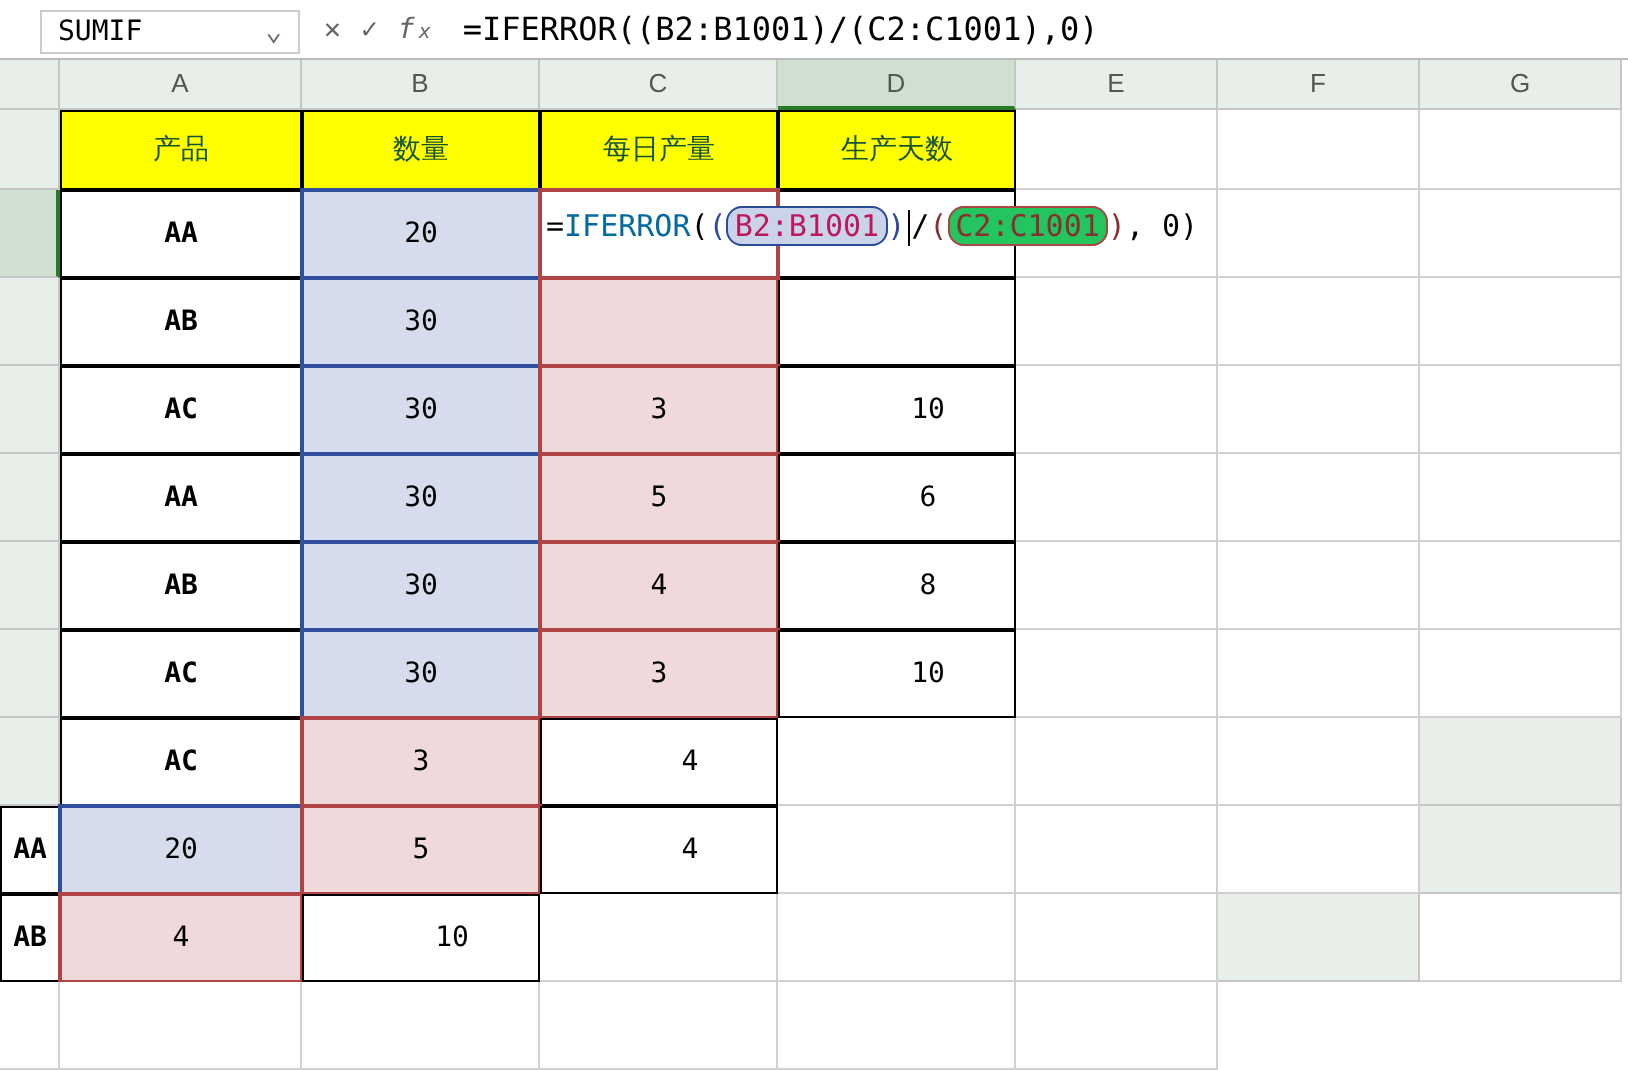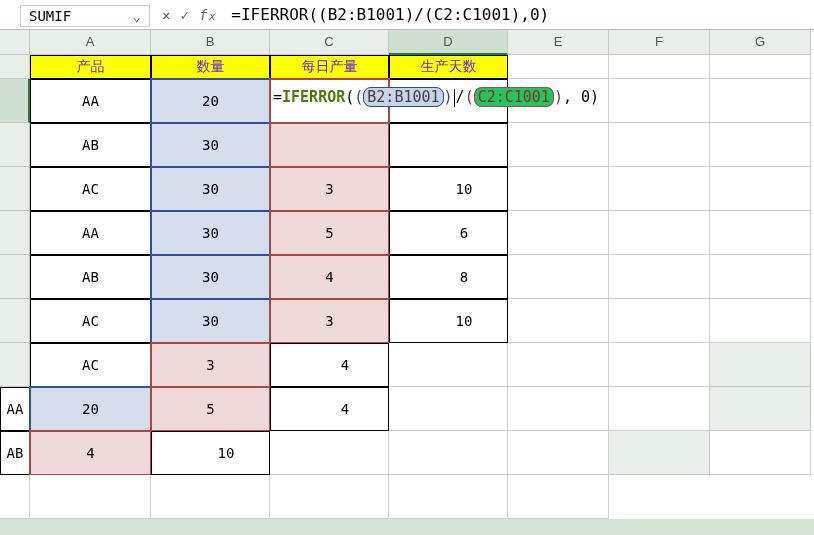--- a/index.html
+++ b/index.html
@@ -87,33 +87,33 @@
     text-align: center;
     display: flex;
     align-items: center;
     justify-content: center;
     background: #fff;
     height: 44px;
     font-family: Consolas, monospace;
   }
   .header-row .cell {
     background: #ffff00;
-    color: #6d28d9;
+    color: #14532d;
     font-weight: normal;
     border: 1px solid #000;
-    height: 24px;
+    height: 40px;
     font-family: "Microsoft YaHei", Arial, sans-serif;
   }
   .header-row .cell.noheader {
     background: #fff;
     border: none;
     border-right: 1px solid #d0d0d0;
     border-bottom: 1px solid #d0d0d0;
   }
-  .data-a { border: 1px solid #000; }
+  .data-a { border: 1px solid #000; font-weight: bold; }
   .data-b { background: #d5dcec; border: 1px solid #000; }
   .data-c { background: #f0d9da; border: 1px solid #000; }
   .data-d { border: 1px solid #000; padding-left: 31px; }
   .data-b.sel-b { outline: 2px solid #304f9e; outline-offset: -1px; }
   .data-c.sel-c { outline: 2px solid #b04343; outline-offset: -1px; }
   .editing {
     outline: 2px solid #2a7a2a;
     position: relative;
     justify-content: flex-start;
     padding-left: 4px;
@@ -125,23 +125,23 @@
     position: absolute;
     left: 2px;
     top: 8px;
     white-space: nowrap;
     font-family: Consolas, monospace;
     font-size: 15px;
     background: #fff;
     padding-right: 2px;
     z-index: 12;
   }
-  .tok-fn { font-weight: bold; color: #4d7c0f; }
+  .tok-fn { font-weight: normal; color: #0369a1; }
   .tok-paren-b { color: #2b4a99; }
-  .tok-ref-b { background: #c9d3ea; border: 1px solid #2b4a99; border-radius: 8px; padding: 0 3px; color: #404040; }
+  .tok-ref-b { background: #c9d3ea; border: 1px solid #2b4a99; border-radius: 8px; padding: 0 3px; color: #be185d; }
   .tok-ref-c { background: #22c55e; border: 1px solid #b04343; border-radius: 8px; padding: 0 3px; color: #8a2f2f; }
   .tok-paren-c { color: #8a2f2f; }
   .cursor {
     display: inline-block;
     width: 1px;
     height: 18px;
     background: #000;
     vertical-align: middle;
     margin: 0 1px;
   }

